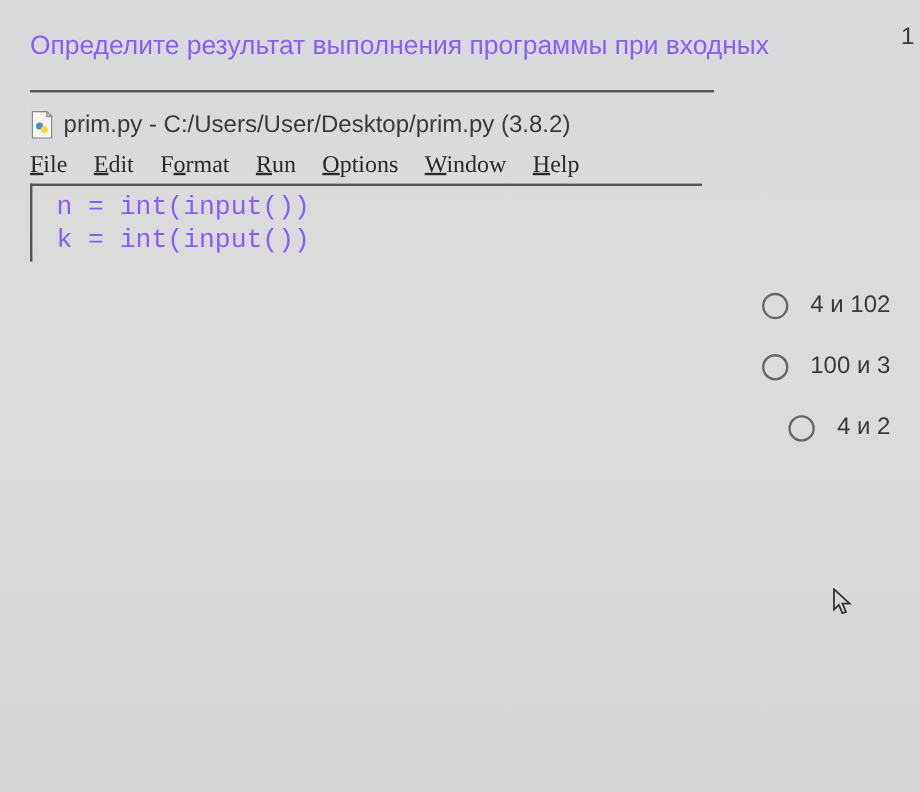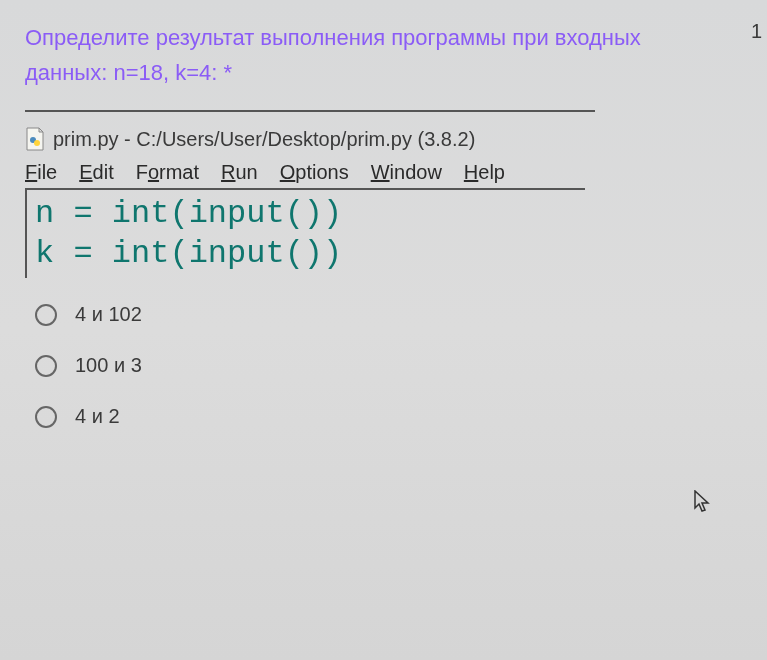--- a/index.html
+++ b/index.html
@@ -51,46 +51,48 @@
     .file-icon svg {
       width: 100%;
       height: 100%;
     }
     .menu-bar {
       display: flex;
       gap: 22px;
       font-size: 20px;
       margin-bottom: 4px;
       color: #2a2a2a;
+      font-family: Liberation Serif, serif;
     }
     .menu-item {
       cursor: pointer;
     }
     .menu-item .underline {
       text-decoration: underline;
     }
     .code-area {
       border-top: 2px solid #555;
       border-left: 2px solid #555;
-      padding: 4px 8px;
+      padding: 4px 20px;
       font-family: "Courier New", monospace;
-      font-size: 32px;
+      font-size: 22px;
       line-height: 1.25;
       width: 560px;
-      color: #0f766e;
+      color: #8b5cf6;
       margin-bottom: 25px;
     }
     .code-line {
       white-space: pre;
     }
     .options {
       display: flex;
       flex-direction: column;
       gap: 28px;
       padding-left: 10px;
+      align-items: flex-end;
     }
     .option {
       display: flex;
       align-items: center;
       gap: 18px;
       cursor: pointer;
     }
     .radio {
       width: 22px;
       height: 22px;
@@ -107,21 +109,20 @@
       position: absolute;
       right: 55px;
       top: 490px;
     }
   </style>
 </head>
 <body>
 
 <div class="question-text">
   <span>Определите результат выполнения программы при входных</span><br>
-  <span>данных: n=18, k=4: *</span>
 </div>
 
 <div class="points">1</div>
 
 <hr class="divider">
 
 <div class="window-title">
   <span class="file-icon">
     <svg viewBox="0 0 20 24">
       <path d="M2 1 L14 1 L18 5 L18 23 L2 23 Z" fill="#f5f5f0" stroke="#888" stroke-width="1"></path>

